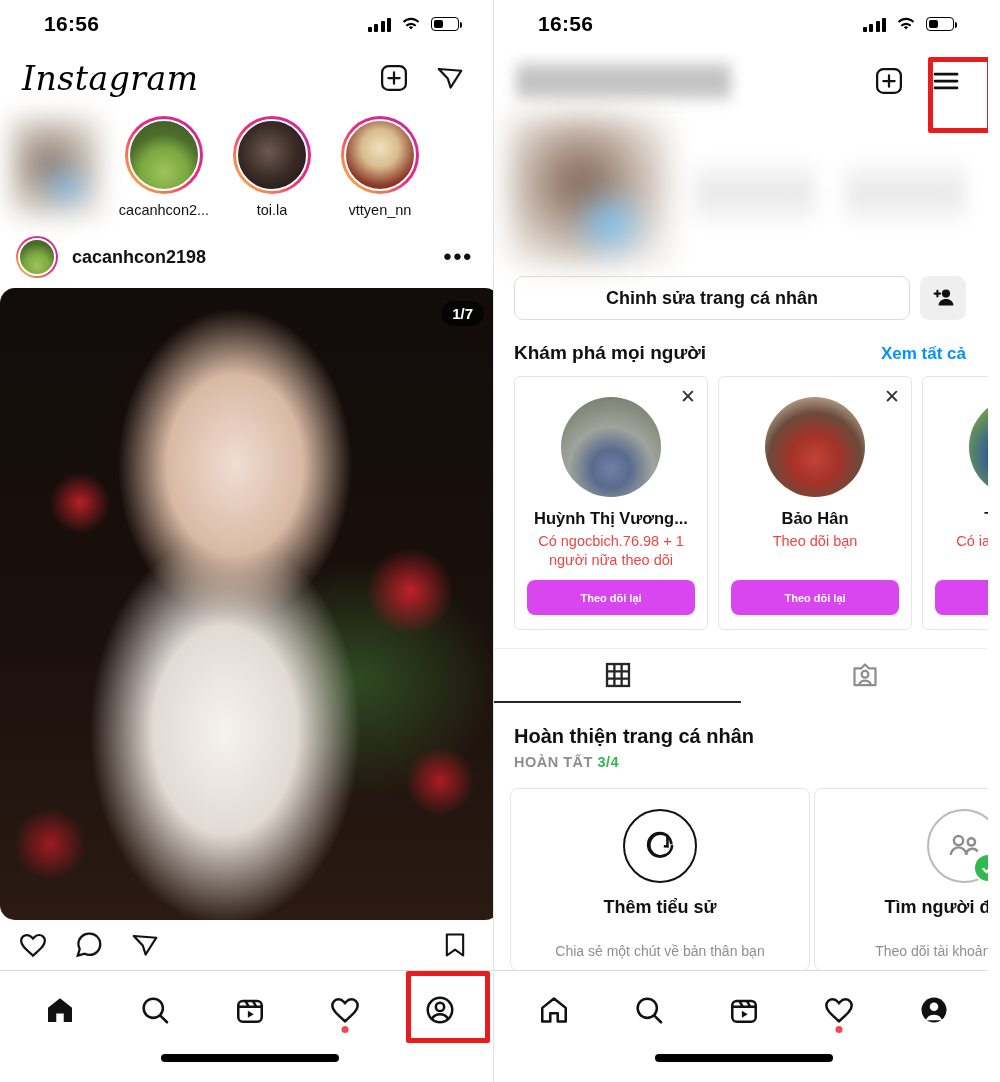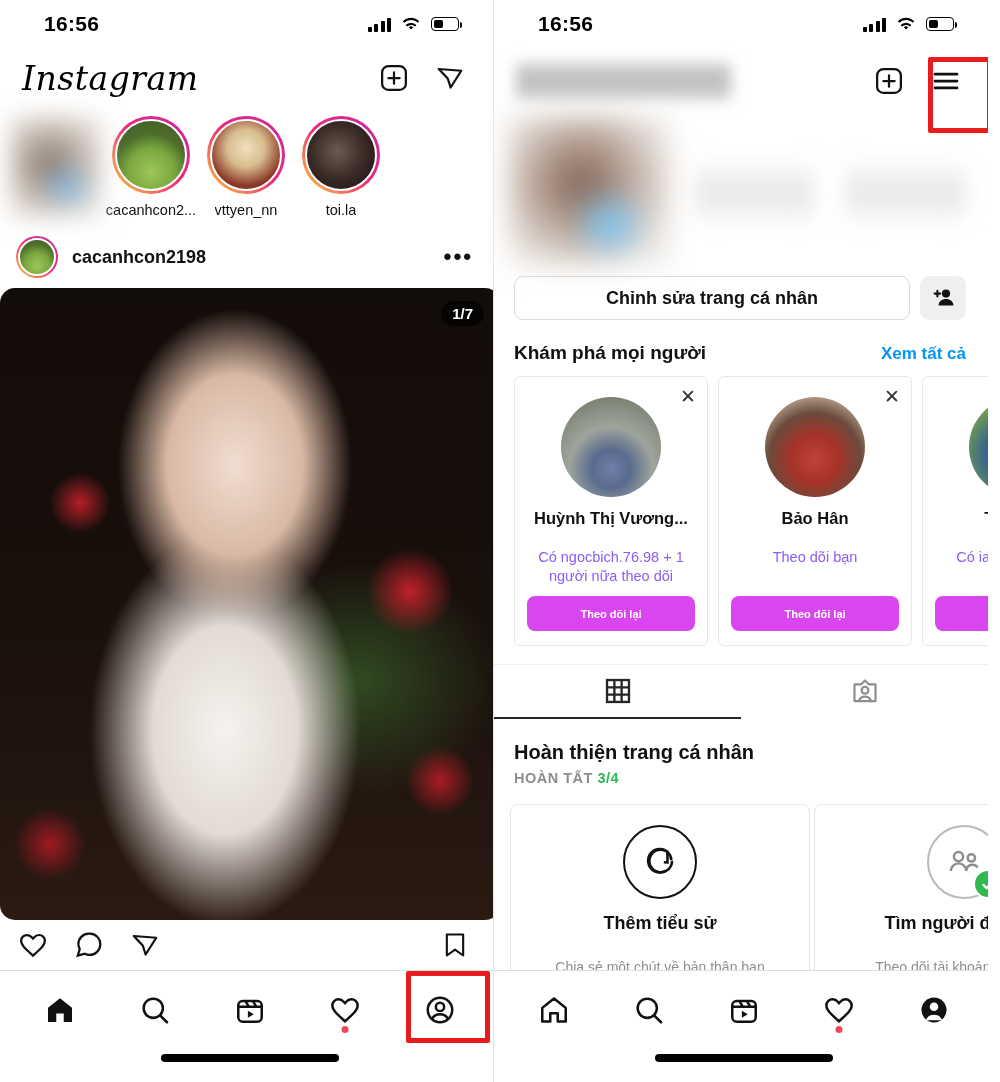--- a/index.html
+++ b/index.html
@@ -28,21 +28,21 @@
   .batt { width: 28px; height: 14px; border: 1.6px solid #000; border-radius: 4px; padding: 1.6px; position: relative; }
   .batt::after { content:""; position:absolute; right:-4px; top:4px; width:2px; height:6px; background:#000; border-radius:0 2px 2px 0; }
   .batt i { display:block; height:100%; width:42%; background:#000; border-radius:2px; }
 
   
   .ig-header { height: 60px; display: flex; align-items: center; justify-content: space-between; padding: 0 28px 0 22px; }
   .ig-logo { font-family: "DejaVu Serif", serif; font-style: italic; font-size: 33px; color: #000; letter-spacing: .5px; }
   .hdr-icons { display: flex; align-items: center; gap: 26px; }
 
   
-  .stories { display: flex; gap: 3px; padding: 8px 0 10px 10px; }
+  .stories { display: flex; gap: 16px; padding: 8px 0 10px 10px; }
   .story { width: 92px; display: flex; flex-direction: column; align-items: center; flex: 0 0 auto; }
   .ring { width: 78px; height: 78px; border-radius: 50%; padding: 3px;
           background: linear-gradient(45deg,#f9ce34,#ee2a7b,#c32aa3); }
   .ring > .av { width: 100%; height: 100%; border-radius: 50%; border: 2.5px solid #fff; background-size: cover; background-position: center; }
   .story-name { font-size: 14.5px; color: #111; margin-top: 8px; max-width: 92px; overflow: hidden; white-space: nowrap; text-overflow: ellipsis; text-align: center; }
   .story.blurred .blurbox { width: 92px; height: 102px; filter: blur(11px);
      background: radial-gradient(circle at 44% 48%, #8e7f75 8%, #b5a79c 34%, #cfc6bd 55%, #e9e5e1 80%);
      position: relative; }
   .story.blurred .blurbox::after { content:""; position:absolute; left:46%; top:56%; width:30px; height:26px; background:#7db8e8; filter: blur(7px); border-radius:6px;}
 
@@ -78,21 +78,21 @@
   .sec-head { display: flex; align-items: baseline; justify-content: space-between; padding: 22px 22px 12px 20px; }
   .sec-title { font-size: 19px; font-weight: bold; color: #111; }
   .sec-link { font-size: 17px; font-weight: bold; color: #0095f6; }
 
   .cards { display: flex; gap: 10px; padding-left: 20px; }
   .card { width: 194px; flex: 0 0 auto; border: 1px solid #e6e6e6; border-radius: 6px; background: #fff;
           padding: 14px 12px 14px; position: relative; text-align: center; }
   .card-x { position: absolute; top: 10px; right: 11px; font-size: 19px; color: #333; line-height: 1; }
   .card-av { width: 100px; height: 100px; border-radius: 50%; margin: 6px auto 12px; background-size: cover; background-position: center; }
   .card-name { font-size: 16.5px; font-weight: bold; color: #111; white-space: nowrap; overflow: hidden; text-overflow: ellipsis; }
-  .card-sub { font-size: 14.5px; color: #8b5cf6; line-height: 1.28; margin-top: 20px; min-height: 38px; }
+  .card-sub { font-size: 14.5px; color: #ef4444; line-height: 1.28; margin-top: 4px; min-height: 38px; }
   .card-btn { margin-top: 10px; height: 35px; border-radius: 8px; background: #d946ef; color: #fff;
               font-size: 11px; font-weight: bold; display: flex; align-items: center; justify-content: center; white-space: nowrap; }
 
   .tabs { display: flex; margin-top: 18px; border-top: 1px solid #efefef; }
   .tab { flex: 1; height: 54px; display: flex; align-items: center; justify-content: center; border-bottom: 2px solid transparent; }
   .tab.active { border-bottom: 2.5px solid #262626; }
 
   .complete { padding: 22px 20px 0; }
   .complete h3 { font-size: 20px; font-weight: bold; color: #111; }
   .complete .prog { font-size: 14.5px; color: #8e8e8e; letter-spacing: .5px; margin-top: 6px; font-weight: bold; }
@@ -161,29 +161,29 @@
         <div class="blurbox"></div>
       </div>
       <div class="story">
         <div class="ring">
           <div class="av" style="background:radial-gradient(circle at 50% 75%,#9ec45a 0%,#7aa83f 38%,#4e6d2c 62%,#3d5a24 100%)"></div>
         </div>
         <span class="story-name">cacanhcon2...</span>
       </div>
       <div class="story">
         <div class="ring">
-          <div class="av" style="background:radial-gradient(circle at 50% 40%,#efe0c0 0%,#d8bd8e 35%,#8c3b2a 70%,#5a2018 100%)"></div>
-        </div>
-        <span class="story-name">vttyen_nn</span>
+          <div class="av" style="background:radial-gradient(circle at 45% 45%,#6b5a52 0%,#3b2b26 50%,#161010 100%)"></div>
+        </div>
+        <span class="story-name">toi.la</span>
       </div>
       <div class="story">
         <div class="ring">
-          <div class="av" style="background:radial-gradient(circle at 45% 45%,#6b5a52 0%,#3b2b26 50%,#161010 100%)"></div>
-        </div>
-        <span class="story-name">toi.la</span>
+          <div class="av" style="background:radial-gradient(circle at 50% 40%,#efe0c0 0%,#d8bd8e 35%,#8c3b2a 70%,#5a2018 100%)"></div>
+        </div>
+        <span class="story-name">vttyen_nn</span>
       </div>
     </div>
 
     <div class="post-head">
       <div class="post-av-ring">
         <div style="background:radial-gradient(circle at 50% 75%,#9ec45a 0%,#7aa83f 40%,#4e6d2c 70%,#3d5a24 100%)"></div>
       </div>
       <span class="post-user">cacanhcon2198</span>
       <span class="dots">•••</span>
     </div>

